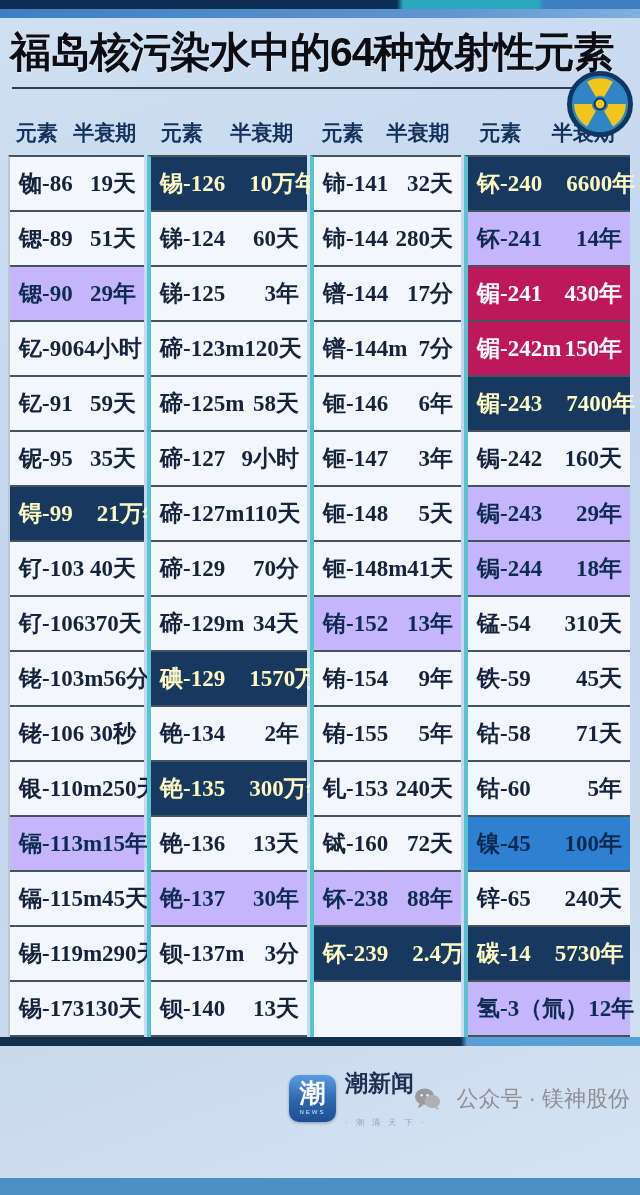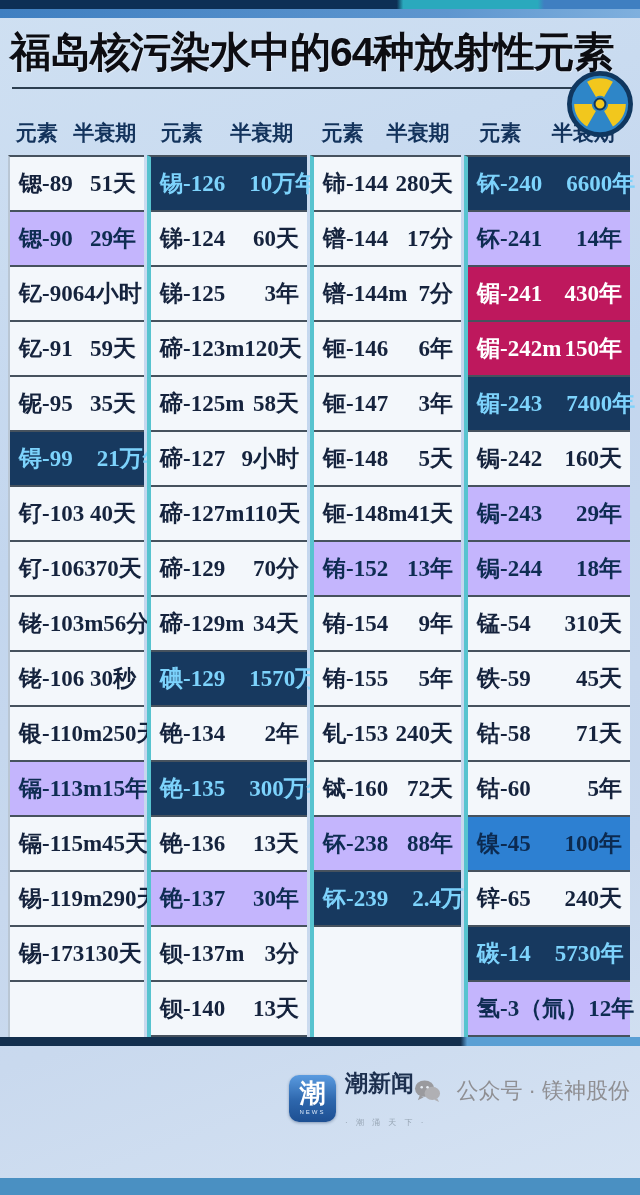--- a/index.html
+++ b/index.html
@@ -39,41 +39,41 @@
   .cell{
     height:55px; display:flex; align-items:center; justify-content:space-between;
     padding:0 8px 0 9px; border-bottom:2px solid #46525e;
     font-family:"Liberation Serif","DejaVu Serif",serif;
     font-size:23px; font-weight:bold; white-space:nowrap;
   }
   .s-plain{ background:#f3f7fb; color:#15233d; }
   .s-light{ background:#c4b5fd; color:#0e2c52; }
   .s-medium{ background:#be185d; color:#ffffff; }
   .s-mediumdark{ background:#2d80d2; color:#0c2a50; }
-  .s-dark{ background:#17395f; color:#7dd3fc;gap:24px; }
+  .s-dark{ background:#17395f; color:#fef9c3;gap:24px; }
   .endbar{
     height:9px; margin-top:0;
     background:linear-gradient(90deg,#132f4e 0%,#132f4e 72%,#5a9fd4 73%,#5a9fd4 100%);
   }
   .footer{ position:relative; height:90px; }
   .brandline{ position:absolute; left:289px; top:22px; display:flex; align-items:center; gap:9px; }
   .logo{
     width:47px; height:47px; border-radius:10px;
     background:linear-gradient(180deg,#5a9be0 0%,#2d66ac 55%,#1d4f92 100%);
     display:flex; flex-direction:column; align-items:center; justify-content:center;
     color:#fff; box-shadow:0 1px 3px rgba(20,50,90,0.4);
   }
   .logo-char{ font-size:26px; font-weight:bold; line-height:1;
     font-family:"Liberation Serif","DejaVu Serif",serif; }
   .logo-sub{ font-size:6px; letter-spacing:2px; margin-top:2px; color:#dbe8f8; }
   .brandtext{ display:flex; flex-direction:column; }
   .brand-name{ font-size:23px; font-weight:bold; color:#1c2f4e;
     font-family:"Liberation Sans","DejaVu Sans",sans-serif; }
   .brand-tagline{ font-size:8px; color:#97a5b4; letter-spacing:3px; margin-top:18px; }
-  .watermark{ position:absolute; right:10px; top:30px; display:flex; align-items:center; gap:15px;
+  .watermark{ position:absolute; right:10px; top:38px; display:flex; align-items:center; gap:15px;
     color:#8f8f93; font-size:22px; }
   .bottombar{ position:absolute; left:0; bottom:0; width:640px; height:17px; background:#4a90c2; }
 </style>
 </head>
 <body>
 
 <div class="topbar1"></div>
 <div class="topbar2"></div>
 
 <div class="title-wrap">
@@ -105,20 +105,24 @@
   </div>
   <div class="hgroup">
     <span class="hlabel">元素</span>
     <span class="hlabel">半衰期</span>
   </div>
 </div>
 
 <div id="table">
     <div class="col c1">
       <div class="cell s-plain">
+        <span class="el">铷-86</span>
+        <span class="hl">19天</span>
+      </div>
+      <div class="cell s-plain">
         <span class="el">锶-89</span>
         <span class="hl">51天</span>
       </div>
       <div class="cell s-light">
         <span class="el">锶-90</span>
         <span class="hl">29年</span>
       </div>
       <div class="cell s-plain">
         <span class="el">钇-90</span>
         <span class="hl">64小时</span>
@@ -232,20 +236,24 @@
       <div class="cell s-plain">
         <span class="el">钡-137m</span>
         <span class="hl">3分</span>
       </div>
       <div class="cell s-plain">
         <span class="el">钡-140</span>
         <span class="hl">13天</span>
       </div>
     </div>
     <div class="col c3">
+      <div class="cell s-plain">
+        <span class="el">铈-141</span>
+        <span class="hl">32天</span>
+      </div>
       <div class="cell s-plain">
         <span class="el">铈-144</span>
         <span class="hl">280天</span>
       </div>
       <div class="cell s-plain">
         <span class="el">镨-144</span>
         <span class="hl">17分</span>
       </div>
       <div class="cell s-plain">
         <span class="el">镨-144m</span>

